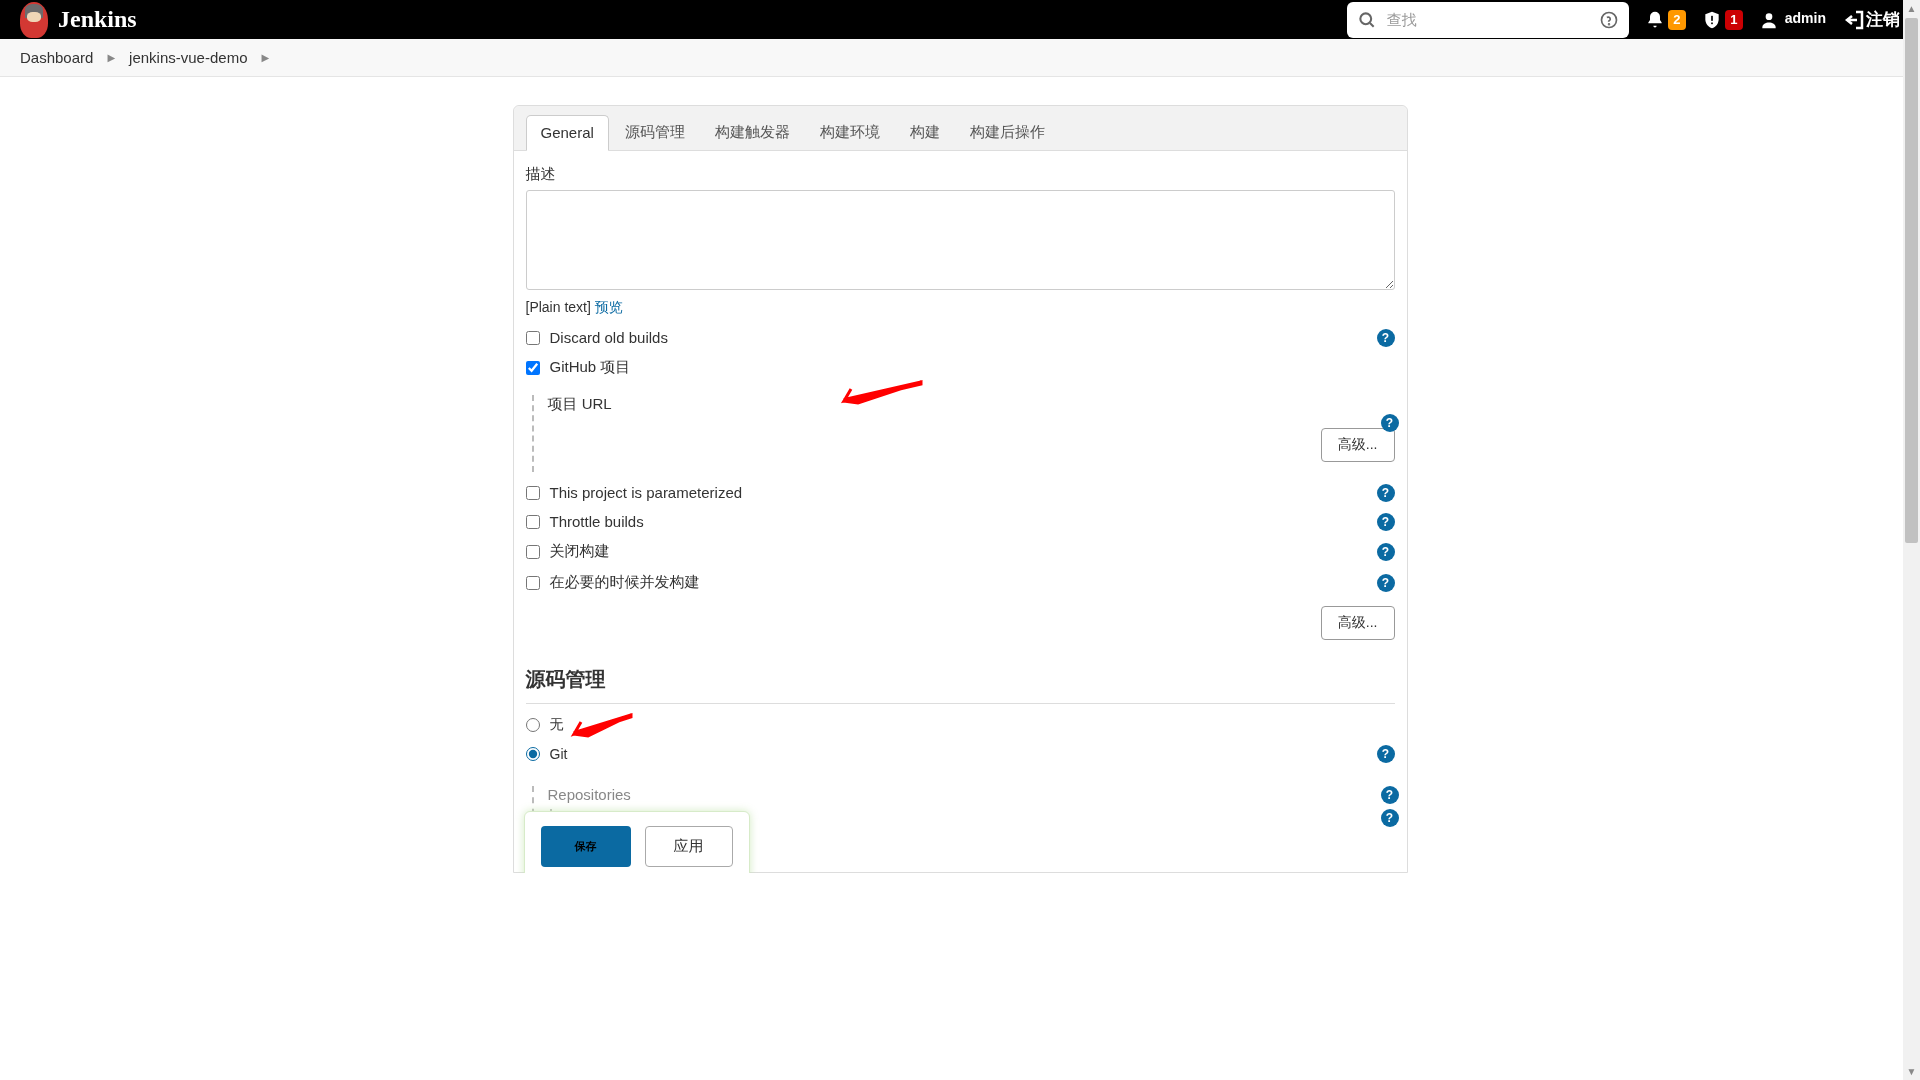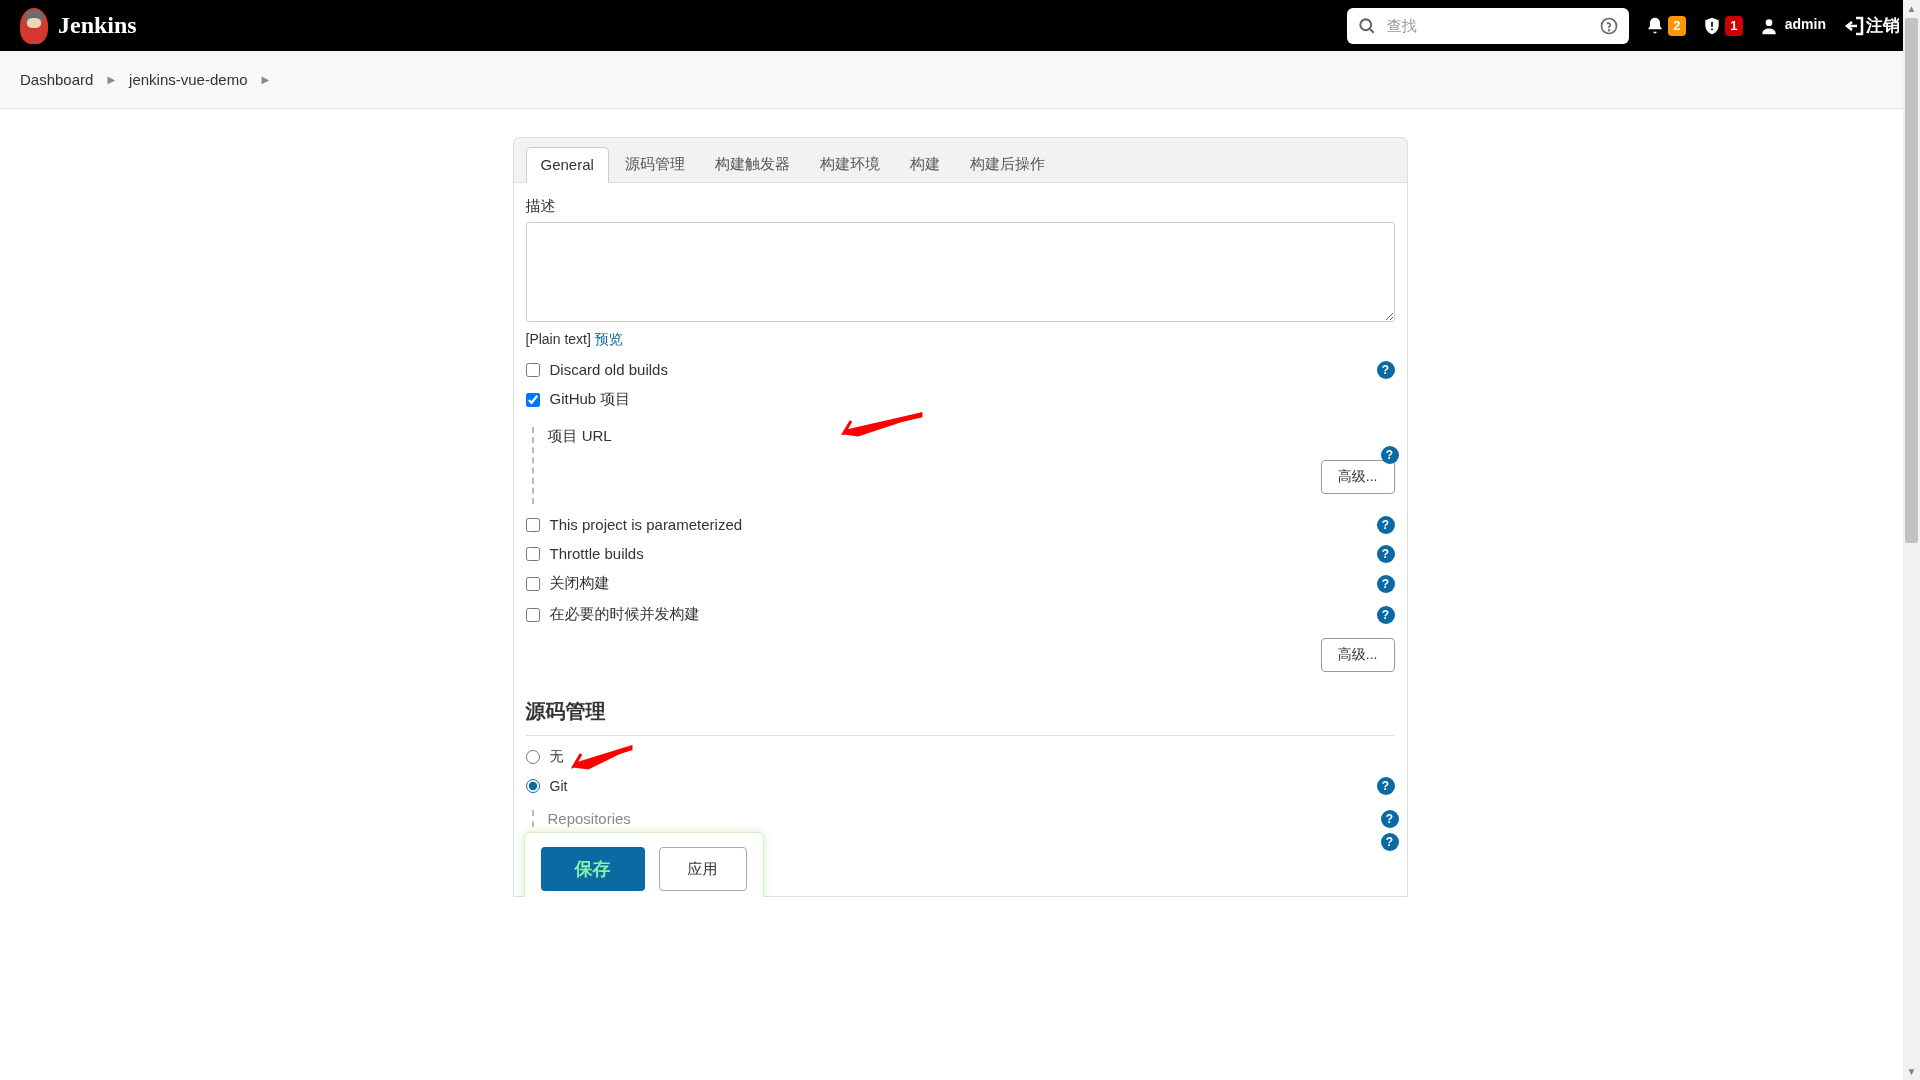--- a/index.html
+++ b/index.html
@@ -1,19 +1,19 @@
 <!DOCTYPE html>
 <html><head>
 <meta charset="utf-8">
 <style>
 * { margin: 0; padding: 0; box-sizing: border-box; }
 body { font-family: -apple-system, BlinkMacSystemFont, "Segoe UI", Helvetica, Arial, sans-serif; font-size: 14px; color: #333; background: #fff; }
 
 
-.header { background: #000; height: 51px; display: flex; align-items: center; padding: 8px 20px; color: #fff; }
+.header { background: #000; height: 39px; display: flex; align-items: center; padding: 8px 20px; color: #fff; }
 .logo-area { display: flex; align-items: center; gap: 10px; }
 .jenkins-logo { width: 28px; height: 36px; background: #d33833; border-radius: 50% 50% 40% 40%; position: relative; }
 .jenkins-logo::before { content: ''; position: absolute; top: 2px; left: 5px; width: 18px; height: 14px; background: #6d6b6d; border-radius: 40% 40% 0 0; }
 .jenkins-logo::after { content: ''; position: absolute; top: 10px; left: 7px; width: 14px; height: 10px; background: #f0d6b7; border-radius: 40%; }
 .logo-text { font-family: Georgia, serif; font-size: 24px; font-weight: bold; color: #fff; }
 
 .header-right { margin-left: auto; display: flex; align-items: center; gap: 16px; }
 .search-box { background: #fff; border-radius: 6px; width: 282px; height: 36px; display: flex; align-items: center; padding: 0 10px; gap: 10px; }
 .search-box svg { width: 20px; height: 20px; color: #666; }
 .search-input { flex: 1; border: none; outline: none; font-size: 15px; color: #333; }
@@ -24,21 +24,21 @@
 .notif-icon { width: 20px; height: 20px; color: #fff; }
 .badge { background: #ff9800; color: #fff; border-radius: 4px; min-width: 18px; height: 20px; display: inline-flex; align-items: center; justify-content: center; font-weight: bold; font-size: 13px; padding: 0 4px; }
 .badge-red { background: #cc0003; }
 
 .user-area { display: flex; align-items: flex-start; gap: 6px; color: #fff; font-weight: bold; }
 .user-area svg { width: 20px; height: 20px; }
 .logout-area { display: flex; color: #fff; font-weight: bold; font-size: 17px; }
 .logout-area svg { width: 24px; height: 24px; }
 
 
-.breadcrumb-bar { background: #f8f8f8; border-bottom: 1px solid #e5e5e5; padding: 20px 20px; display: flex; align-items: center; gap: 14px; text-align: right; }
+.breadcrumb-bar { background: #f8f8f8; border-bottom: 1px solid #e5e5e5; padding: 10px 20px; display: flex; align-items: center; gap: 14px; text-align: right; }
 .breadcrumb-item { color: #333; font-weight: 500; font-size: 15px; }
 .breadcrumb-arrow { color: #888; font-size: 10px; }
 
 
 .main-wrap { display: flex; justify-content: center; padding: 28px 0 0; }
 .content-panel { width: 895px; background: #f8f8f8; border: 1px solid #ddd; border-radius: 6px 6px 0 0; position: relative; }
 
 
 .tabs { display: flex; padding: 9px 12px 0; gap: 2px; border-bottom: 1px solid #ddd; background: #f2f2f2; border-radius: 6px 6px 0 0; }
 .tab { padding: 8px 14px; font-size: 15px; color: #555; cursor: pointer; border-radius: 5px 5px 0 0; }
@@ -62,27 +62,27 @@
 
 .btn-row { display: flex; justify-content: flex-end; margin-top: 14px; }
 .btn-secondary { background: #fff; border: 1px solid #999; border-radius: 4px; padding: 7px 16px; font-size: 14px; color: #333; cursor: pointer; }
 
 .section-title { font-size: 20px; font-weight: bold; margin-top: 26px; margin-bottom: 10px; }
 .section-divider { border-bottom: 1px solid #ddd; margin-top: 6px; }
 
 .radio-row { display: flex; align-items: center; gap: 10px; margin-top: 12px; position: relative; }
 .radio-input { width: 14px; height: 14px; accent-color: #0b6aa2; }
 
-.sub-block-git { border-left: 2px dashed #bbb; margin-left: 6px; padding-left: 14px; margin-top: 16px; }
+.sub-block-git { border-left: 2px dashed #bbb; margin-left: 6px; padding-left: 14px; margin-top: 24px; }
 .sub-block-git .muted { color: #888; font-size: 15px; margin: 6px 0; display: flex; align-items: center; position: relative; }
 .sub-block-git .nested { border-left: 2px dashed #bbb; margin-left: 2px; padding-left: 14px; }
 
 
 .save-bar { position: absolute; left: 10px; bottom: -10px; background: #fff; border: 1px solid #d7ebc9; border-radius: 6px; padding: 14px 16px; display: flex; gap: 14px; box-shadow: 0 0 8px rgba(200,230,180,0.8); z-index: 10; }
-.btn-primary { background: #0b6aa2; color: #86efac; border: none; border-radius: 4px; padding: 10px 34px; font-size: 18px; font-weight: bold; cursor: pointer; }
+.btn-primary { background: #0b6aa2; color: #000000; border: none; border-radius: 4px; padding: 10px 34px; font-size: 11px; font-weight: bold; cursor: pointer; }
 .btn-apply { background: #fff; border: 1px solid #aaa; border-radius: 4px; padding: 10px 28px; font-size: 15px; color: #333; cursor: pointer; }
 
 
 .arrow-annotation { position: absolute; pointer-events: none; }
 .arrow-svg { width: 90px; height: 30px; }
 .arrow-path { fill: #ff0000; }
 
 
 .scrollbar-track { position: fixed; right: 0; top: 0; width: 17px; height: 100%; background: #f1f1f1; }
 .scrollbar-thumb { position: absolute; right: 2px; top: 18px; width: 13px; height: 525px; background: #c1c1c1; border-radius: 2px; }

